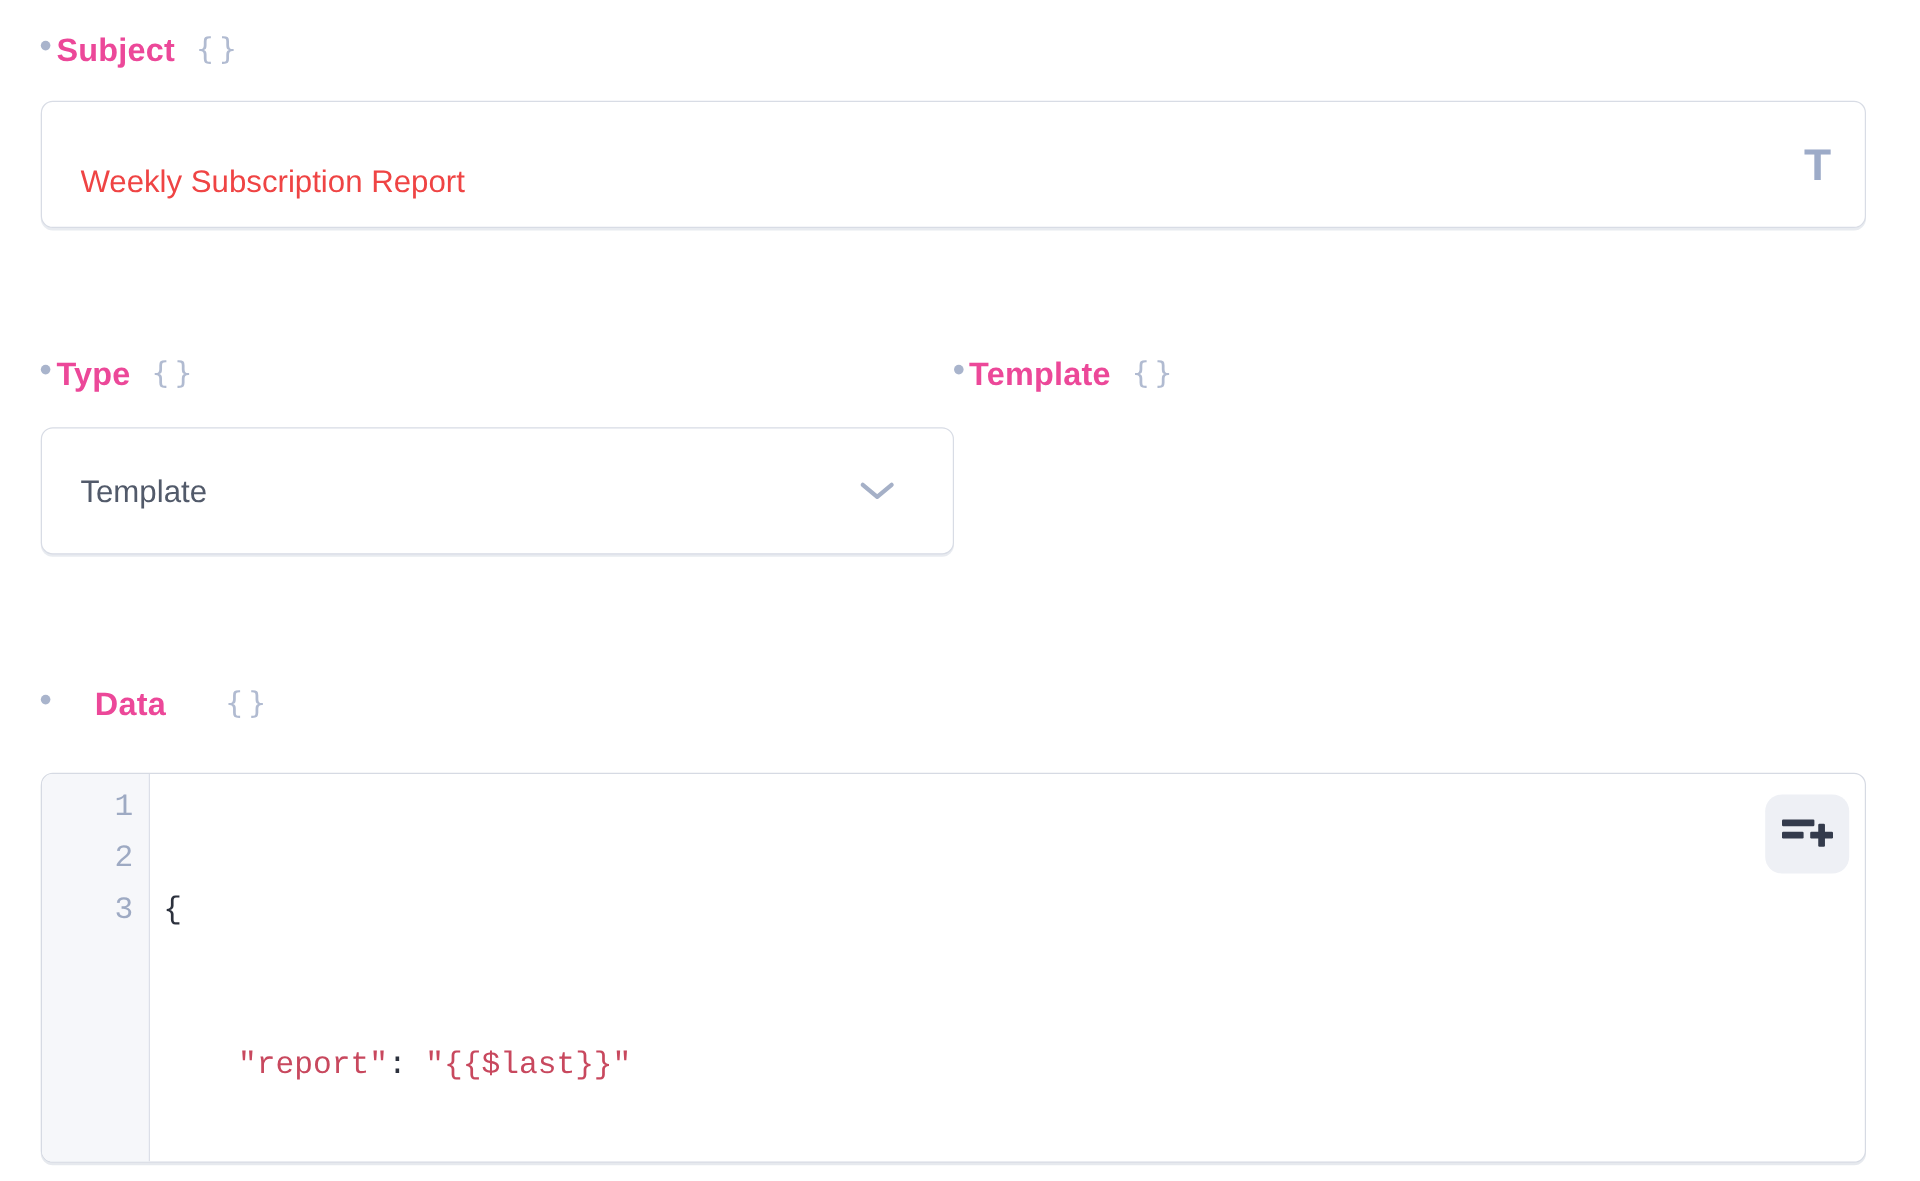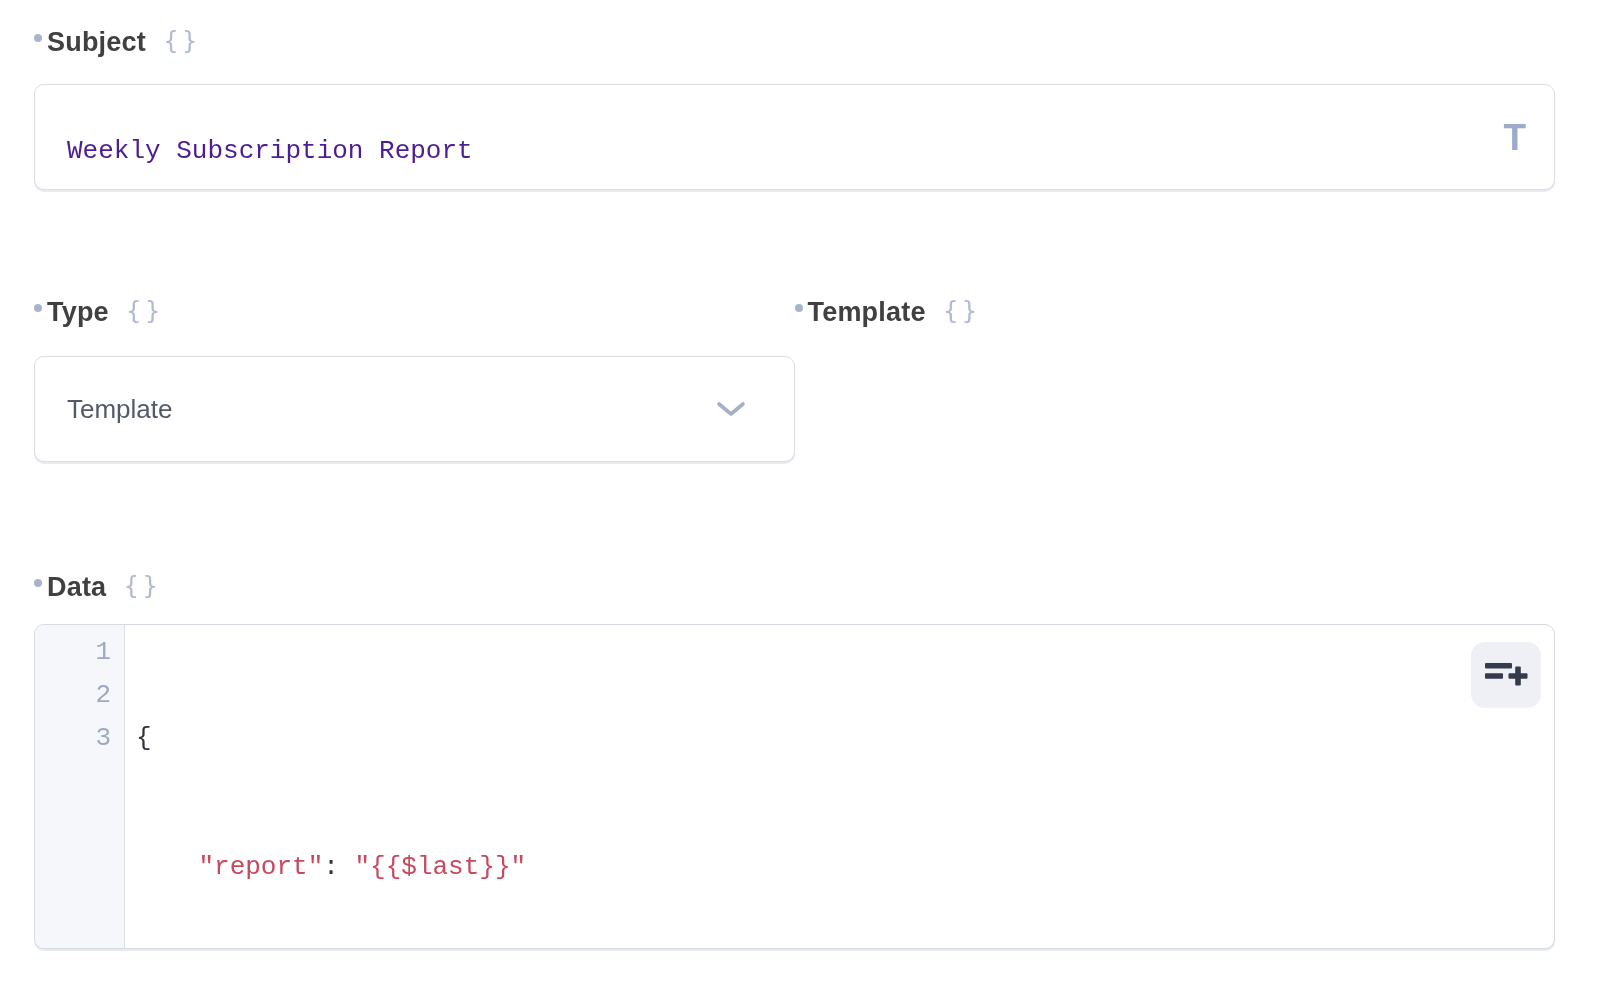--- a/index.html
+++ b/index.html
@@ -24,21 +24,21 @@
     width: 8px; height: 8px;
     border-radius: 50%;
     background: #a9b4cc;
     margin-right: 5px;
     transform: translateY(-4px);
     flex: 0 0 auto;
   }
   .label-text {
     font-size: 27px;
     font-weight: 700;
-    color: #404040;
+    color: #ec4899;
     letter-spacing: 0.2px;
   }
   .braces-icon {
     margin-left: 17px;
     font-family: "DejaVu Sans", sans-serif;
     font-size: 25px;
     font-weight: 500;
     color: #b1bbd1;
     letter-spacing: 3px;
     transform: translateY(-2px);
@@ -53,23 +53,23 @@
     display: flex;
     align-items: center;
     padding: 0 28px 0 32px;
     box-shadow: 0 2px 0 rgba(214,218,227,0.55);
   }
   .input-box input {
     flex: 1 1 auto;
     border: none;
     outline: none;
     background: transparent;
-    font-family: Liberation Mono, monospace;
-    font-size: 26px;
-    color: #4c1d95;
+    font-family: Liberation Sans, sans-serif;
+    font-size: 26px;
+    color: #ef4444;
     padding: 0;
     margin-top: 28px;
   }
   .value-text {
     font-size: 26px;
     color: #525a6a;
     flex: 1 1 auto;
   }
   .t-icon {
     font-size: 37px;
@@ -84,21 +84,21 @@
   
   .section-subject { }
   .row {
     margin-top: 105px;
     display: flex;
     justify-content: center;
   }
   .row .col { flex: 1 1 0; min-width: 0; }
   .row .field-label { margin-bottom: 27px; }
   .section-data { margin-top: 108px; }
-  .section-data .field-label { margin-bottom: 20px; }
+  .section-data .field-label { margin-bottom: 40px; gap: 32px; }
 
   
   .code-editor {
     position: relative;
     height: 325px;
     border: 1px solid #d6dae3;
     border-radius: 10px;
     background: #ffffff;
     display: flex;
     overflow: hidden;

